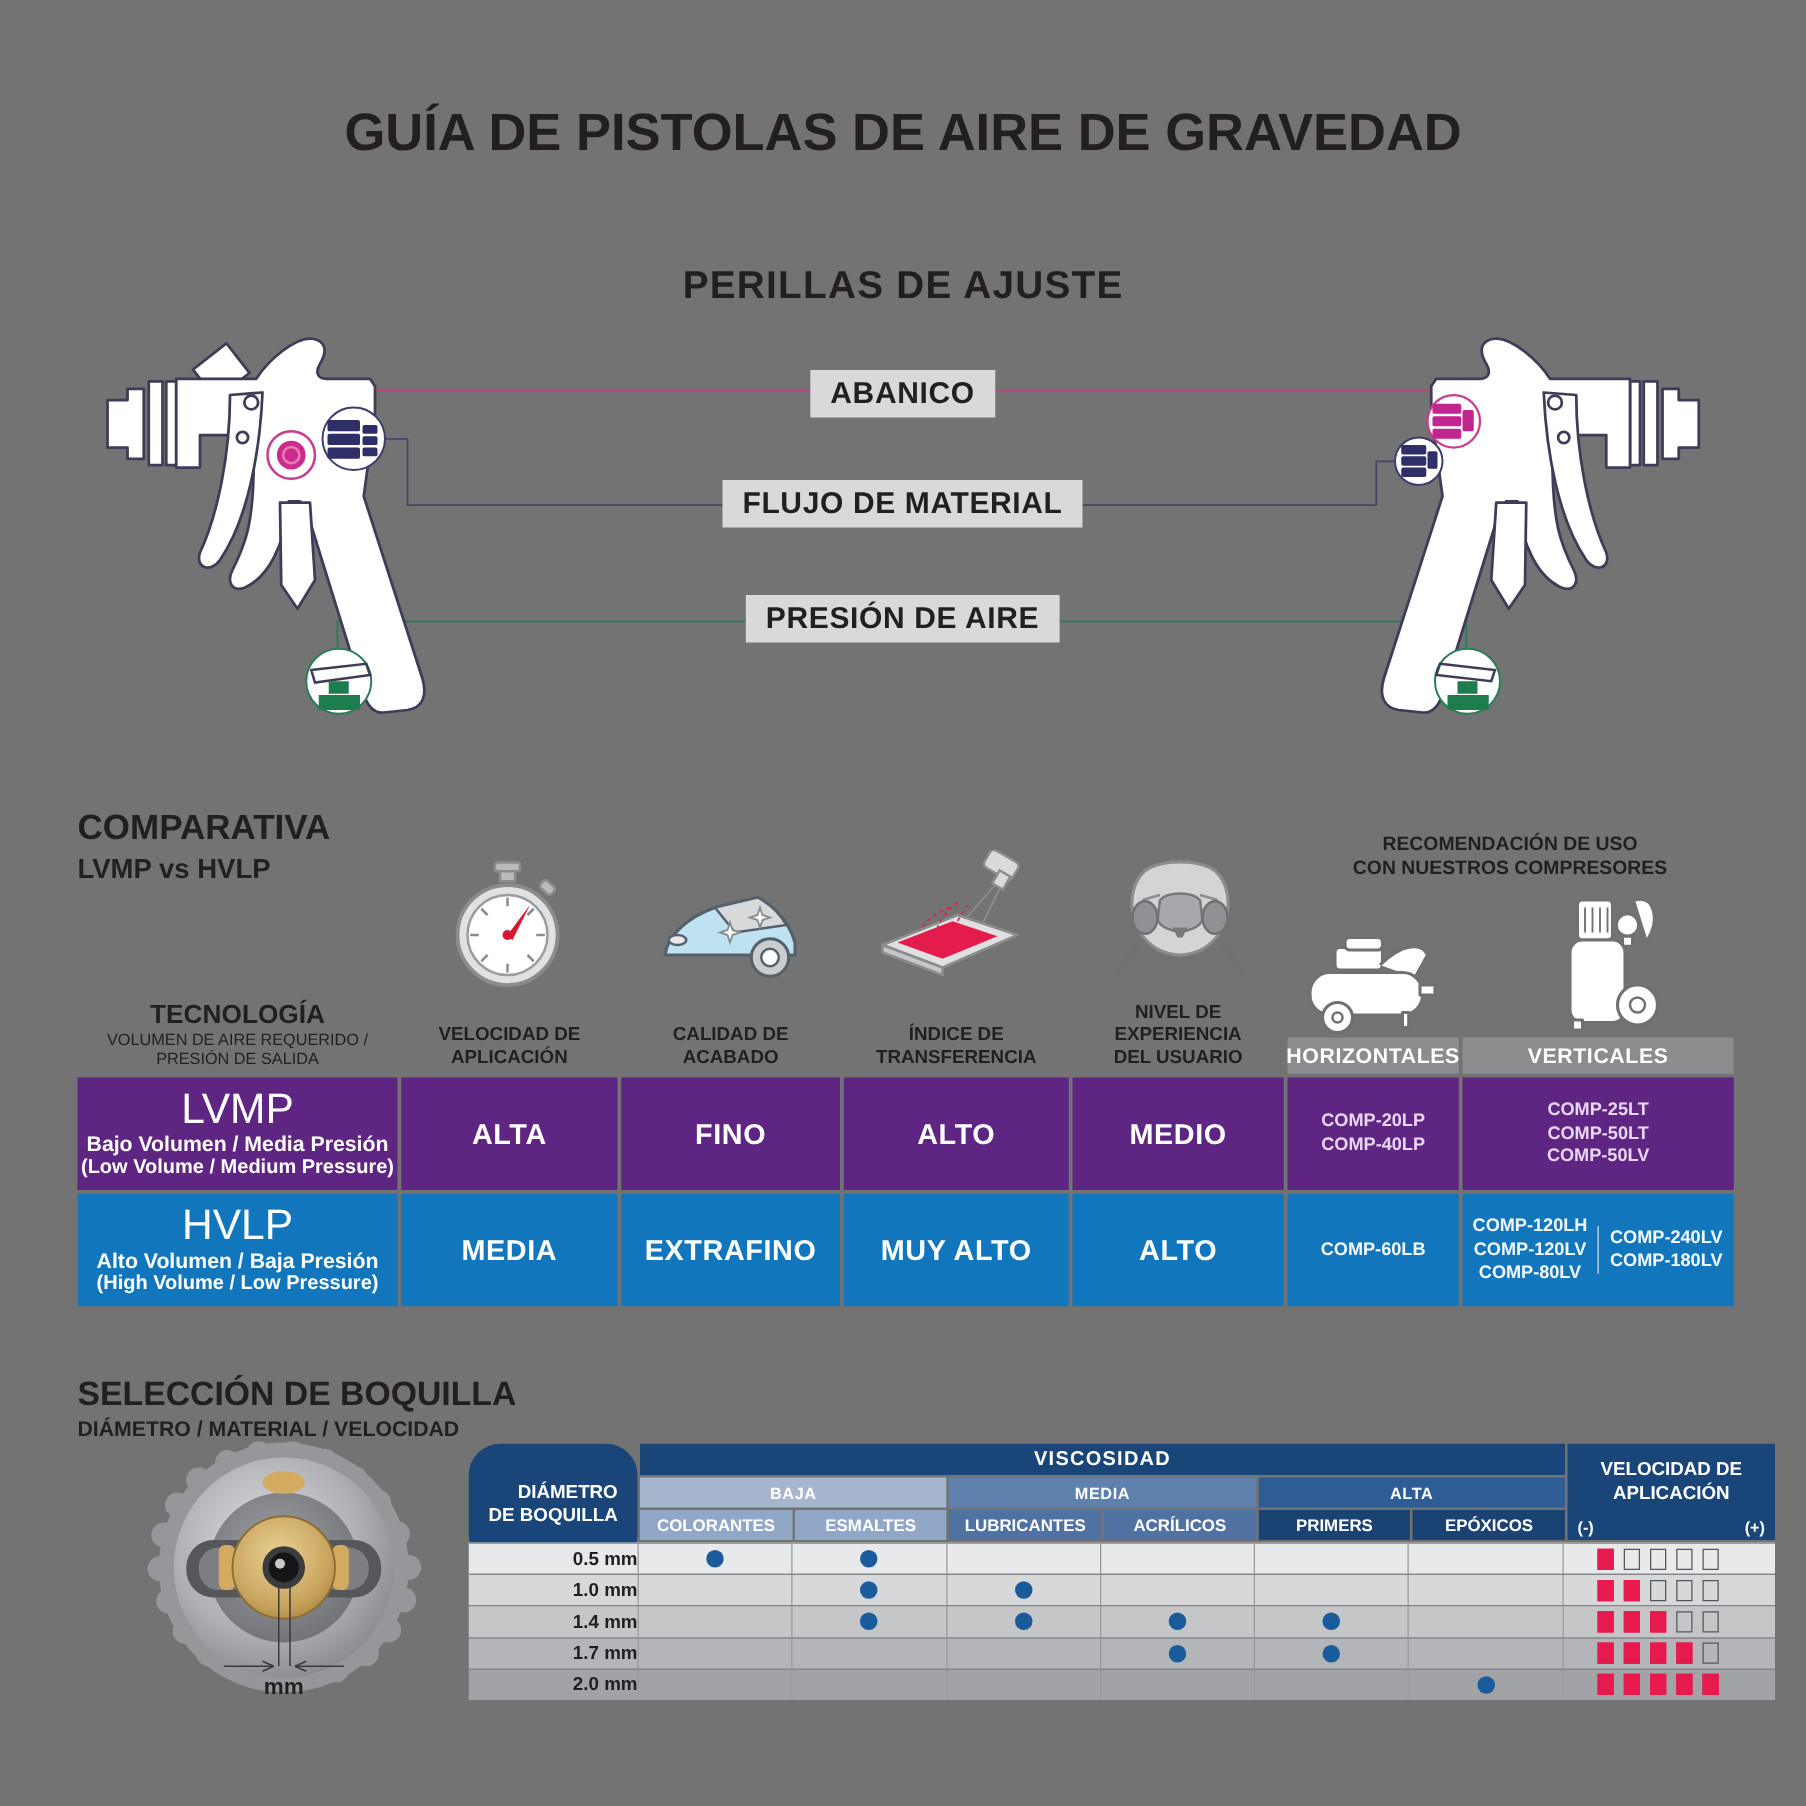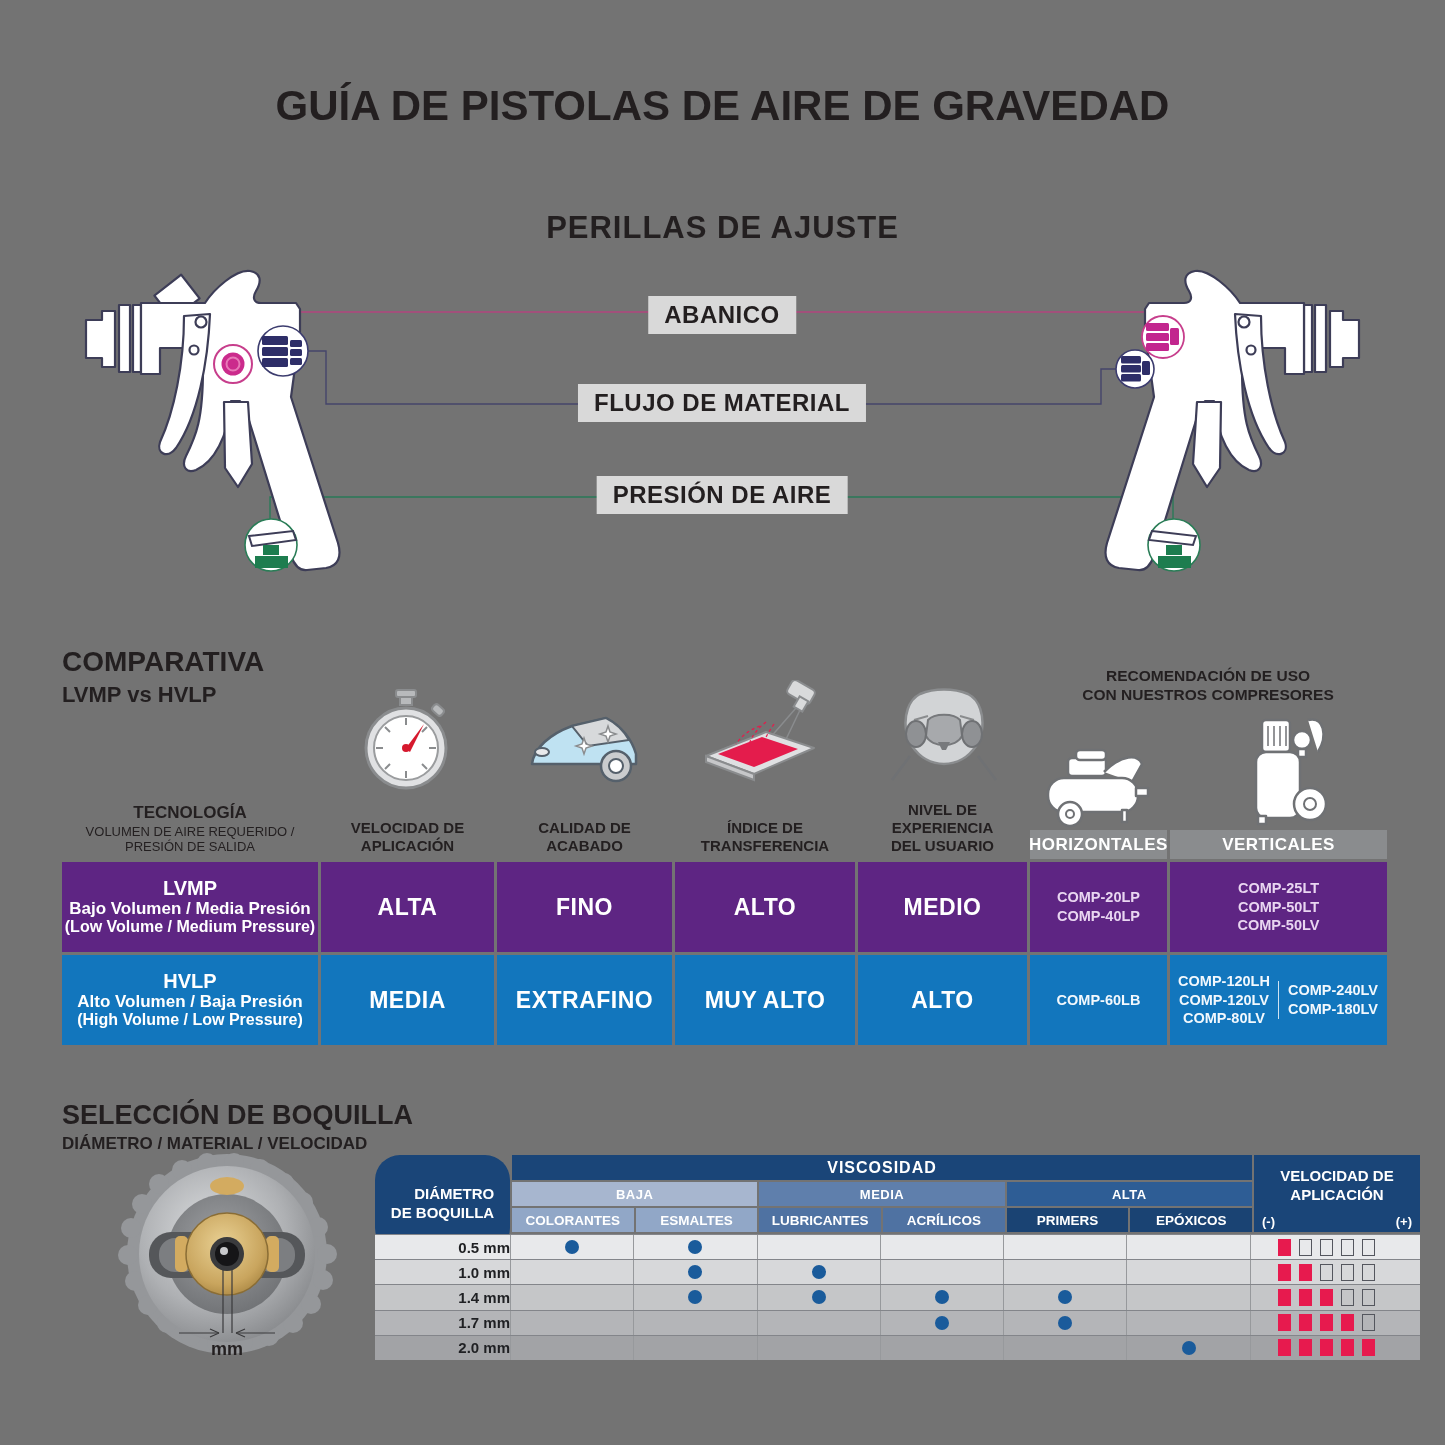--- a/index.html
+++ b/index.html
@@ -15,35 +15,35 @@
   .knob-label{transform:translateX(-50%);left:722px;background:#d9d9d9;color:#231f20;
               font-weight:bold;font-size:24px;letter-spacing:.5px;padding:5px 16px;white-space:nowrap;}
 
   
   .comp-heading{left:62px;top:646px;font-size:28px;font-weight:bold;}
   .comp-sub{left:62px;top:682px;font-size:22px;font-weight:bold;}
   .reco{left:1028px;top:666px;width:360px;text-align:center;font-size:15.5px;font-weight:bold;line-height:1.25;}
 
   .colhead{position:absolute;display:flex;flex-direction:column;justify-content:flex-end;
            text-align:center;font-weight:bold;line-height:1.2;}
-  .colhead .t1{font-size:17px;}
+  .colhead .t1{font-size:21px;}
   .colhead .t2{font-size:13px;font-weight:normal;}
   .colhead .h2l{font-size:15px;}
 
   .grayhead{position:absolute;height:29px;background:#8a8c8e;color:#fff;font-weight:bold;
             font-size:17px;display:flex;align-items:center;justify-content:center;letter-spacing:.5px;}
 
   .comp-table{left:62px;top:862px;width:1325px;display:grid;
               grid-template-columns:256px 173px 175px 180px 169px 137px 217px;
               grid-auto-rows:90px;gap:3px;}
   .cell{display:flex;flex-direction:column;align-items:center;justify-content:center;color:#fff;text-align:center;}
   .row-lvmp{background:#5e2583;}
   .row-hvlp{background:#1276bd;}
   .cell .big{font-size:23px;font-weight:bold;letter-spacing:.5px;}
-  .tech .l1{font-size:20px;font-weight:bold;line-height:1.05;text-align:center;}
+  .tech .l1{font-size:34px;font-weight:normal;line-height:1.05;text-align:center;}
   .tech .l2{font-size:17px;font-weight:bold;line-height:1.15;}
   .tech .l3{font-size:16px;font-weight:bold;line-height:1.15;}
   .models{font-size:14.5px;font-weight:bold;line-height:1.3;text-align:center;}
   .row-lvmp .models{color:#e9d6f1;}
   .row-hvlp .models{color:#f2f8fd;}
   .vert-split{display:flex;flex-direction:row;align-items:center;justify-content:center;gap:0;width:100%;}
   .vert-split .half{flex:1;}
   .vert-split .half.b{border-left:1px solid rgba(255,255,255,.8);}
 
   

